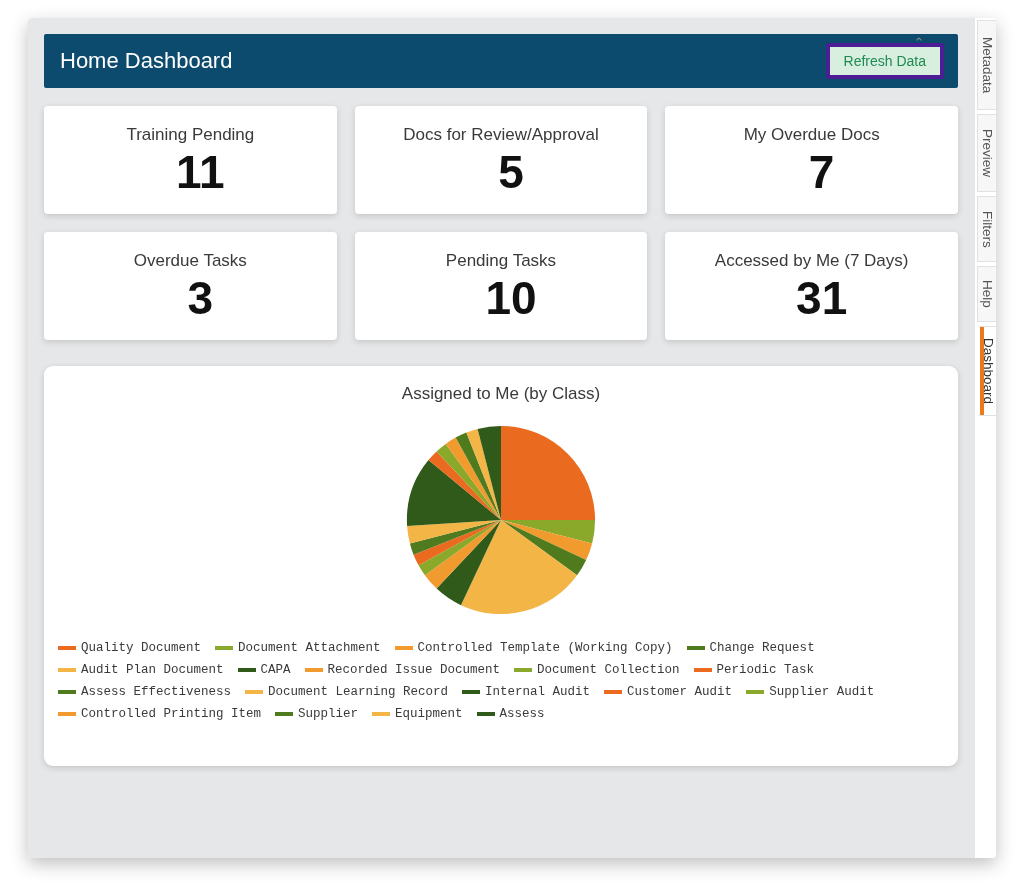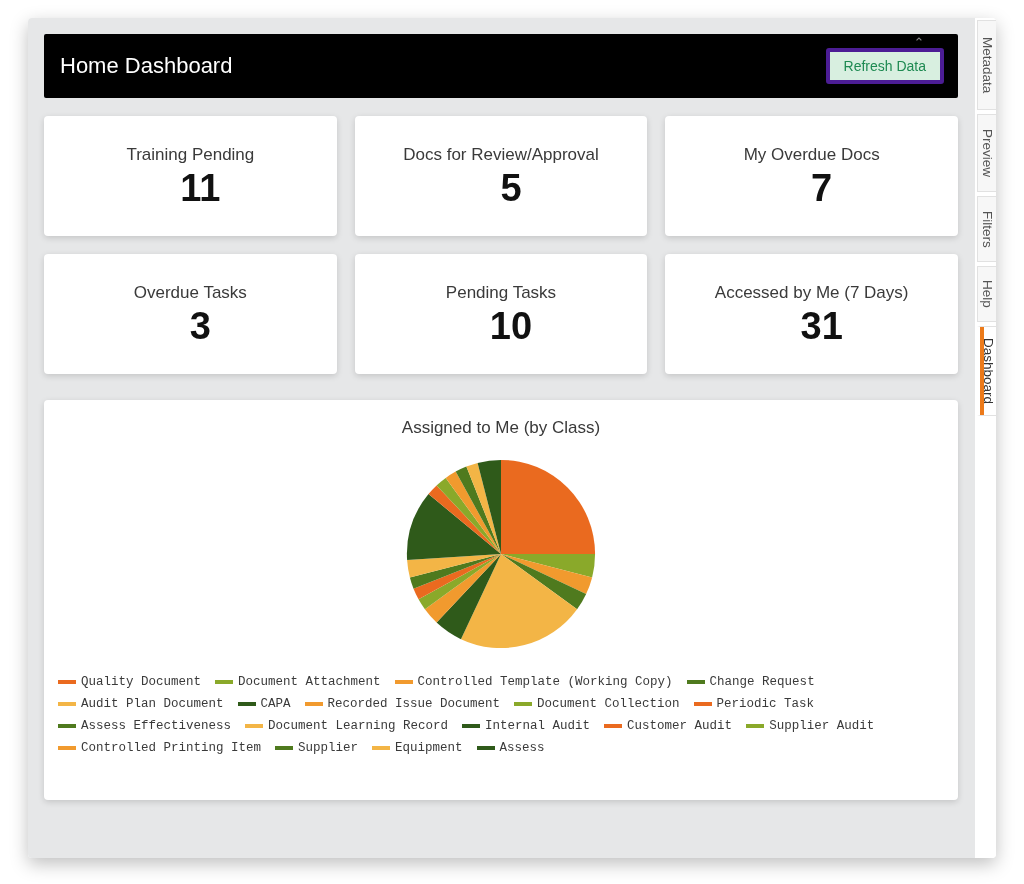--- a/index.html
+++ b/index.html
@@ -8,42 +8,42 @@
     position: absolute; left: 28px; top: 18px; width: 968px; height: 840px;
     background: #fff; box-shadow: 0 6px 18px rgba(0,0,0,.25); border-radius: 4px;
     display: flex; flex-direction: row;
   }
   .main-area {
     flex: 1 1 auto; background: #e6e7e8; padding: 16px 16px 12px 16px;
     overflow: hidden; border-top-left-radius: 4px; border-bottom-left-radius: 4px;
     position: relative;
   }
   .header-bar {
-    background: #000000; color: #fff; height: 64px; border-radius: 2px;
+    background: #0c4a6e; color: #fff; height: 54px; border-radius: 2px;
     display: flex; align-items: center; justify-content: space-between;
     padding: 0 14px 0 16px; margin-bottom: 18px;
   }
   .header-title { font-size: 22px; font-weight: 400; }
   .refresh-btn {
     background: #d8efe0; color: #1e8a52; border: 4px solid #4c1d95;
     padding: 6px 14px; font-size: 14px; border-radius: 3px; cursor: pointer;
   }
   .cards {
     display: grid; grid-template-columns: repeat(3, 1fr); gap: 18px;
     margin-bottom: 26px;
   }
   .card {
     background: #fff; border-radius: 4px; box-shadow: 0 2px 6px rgba(0,0,0,.15);
-    height: 120px; display: flex; flex-direction: column; align-items: center;
+    height: 108px; display: flex; flex-direction: column; align-items: center;
     justify-content: center; cursor: pointer;
   }
   .card-title { font-size: 17px; color: #3a3a3a; margin-bottom: 4px; }
-  .card-value { font-size: 38px; font-weight: 700; color: #111; line-height: 1; margin-left: 20px; }
+  .card-value { font-size: 46px; font-weight: 700; color: #111; line-height: 1; margin-left: 20px; }
   .chart-panel {
-    background: #fff; border-radius: 4px; box-shadow: 0 2px 6px rgba(0,0,0,.15);
+    background: #fff; border-radius: 9px; box-shadow: 0 2px 6px rgba(0,0,0,.15);
     padding: 18px 14px 14px 14px; height: 400px;
     display: flex; flex-direction: column; align-items: center;
   }
   .chart-title { font-size: 17px; color: #3a3a3a; margin-bottom: 18px; }
   .pie-holder { width: 196px; height: 196px; margin-bottom: 20px; }
   .legend {
     width: 100%; font-size: 12.5px; color: #3a3a3a; line-height: 1.6;
     display: flex; flex-wrap: wrap; column-gap: 14px; row-gap: 2px;
   }
   .legend-item { display: inline-flex; align-items: center; white-space: nowrap; font-family: Liberation Mono, monospace; }

